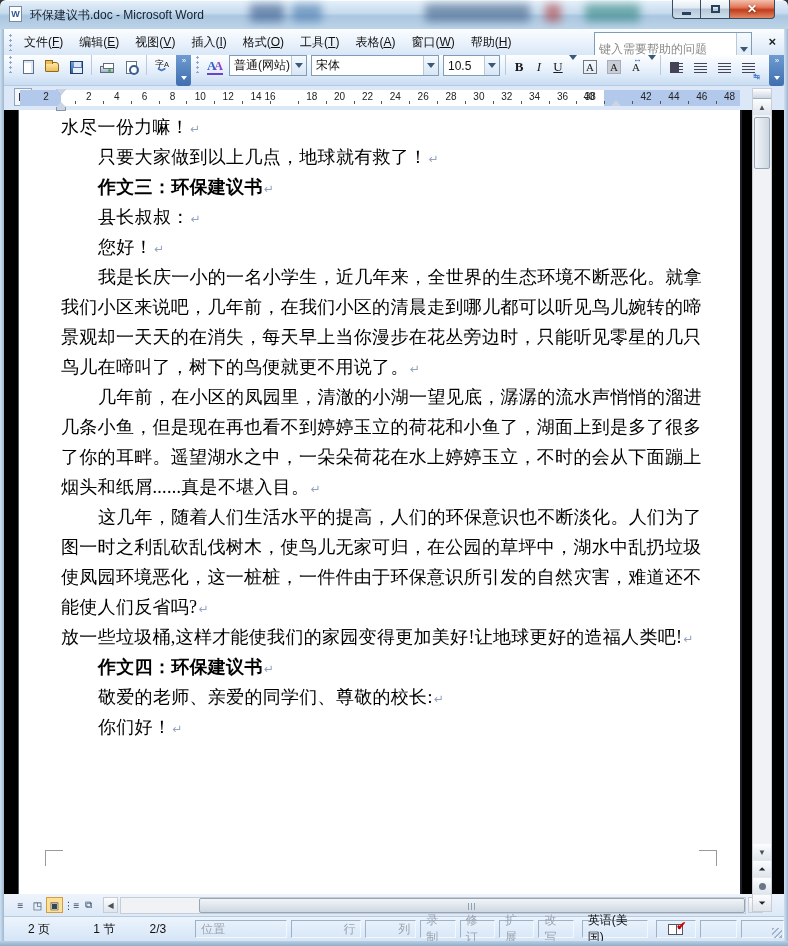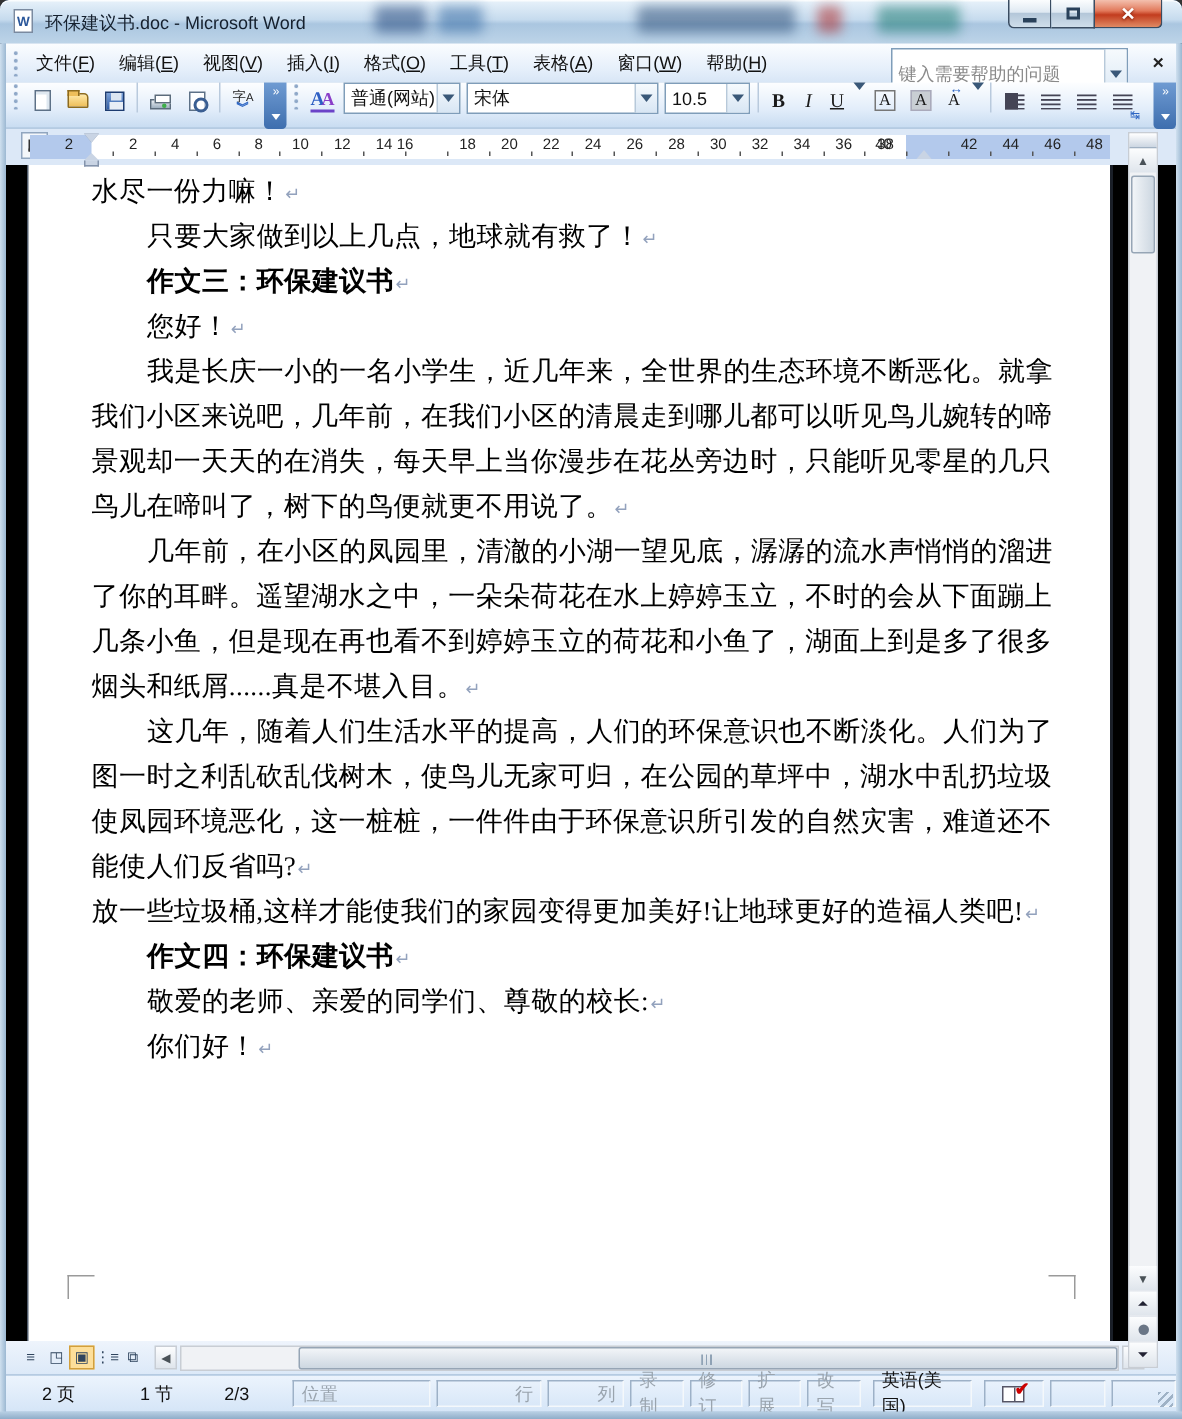--- a/index.html
+++ b/index.html
@@ -374,28 +374,29 @@
         <div class="right-indent"></div>
       </div>
   </div>
 
   <div class="docarea">
     <div class="page">
       <div class="textflow">
           <div class="dl"><span class="t">水尽一份力嘛！</span><span class="pilcrow">↵</span></div>
           <div class="dl ind"><span class="t">只要大家做到以上几点，地球就有救了！</span><span class="pilcrow">↵</span></div>
           <div class="dl b ind"><span class="t">作文三：环保建议书</span><span class="pilcrow">↵</span></div>
+          <div class="dl ind"><span class="t">县长叔叔：</span><span class="pilcrow">↵</span></div>
           <div class="dl ind"><span class="t">您好！</span><span class="pilcrow">↵</span></div>
           <div class="dl ind"><span class="t">我是长庆一小的一名小学生，近几年来，全世界的生态环境不断恶化。就拿</span></div>
           <div class="dl"><span class="t">我们小区来说吧，几年前，在我们小区的清晨走到哪儿都可以听见鸟儿婉转的啼</span></div>
           <div class="dl"><span class="t">景观却一天天的在消失，每天早上当你漫步在花丛旁边时，只能听见零星的几只</span></div>
           <div class="dl"><span class="t">鸟儿在啼叫了，树下的鸟便就更不用说了。</span><span class="pilcrow">↵</span></div>
           <div class="dl ind"><span class="t">几年前，在小区的凤园里，清澈的小湖一望见底，潺潺的流水声悄悄的溜进</span></div>
+          <div class="dl"><span class="t">几条小鱼，但是现在再也看不到婷婷玉立的荷花和小鱼了，湖面上到是多了很多</span></div>
           <div class="dl"><span class="t">了你的耳畔。遥望湖水之中，一朵朵荷花在水上婷婷玉立，不时的会从下面蹦上</span></div>
-          <div class="dl"><span class="t">几条小鱼，但是现在再也看不到婷婷玉立的荷花和小鱼了，湖面上到是多了很多</span></div>
           <div class="dl"><span class="t">烟头和纸屑......真是不堪入目。</span><span class="pilcrow">↵</span></div>
           <div class="dl ind"><span class="t">这几年，随着人们生活水平的提高，人们的环保意识也不断淡化。人们为了</span></div>
           <div class="dl"><span class="t">图一时之利乱砍乱伐树木，使鸟儿无家可归，在公园的草坪中，湖水中乱扔垃圾</span></div>
           <div class="dl"><span class="t">使凤园环境恶化，这一桩桩，一件件由于环保意识所引发的自然灾害，难道还不</span></div>
           <div class="dl"><span class="t">能使人们反省吗?</span><span class="pilcrow">↵</span></div>
           <div class="dl"><span class="t">放一些垃圾桶,这样才能使我们的家园变得更加美好!让地球更好的造福人类吧!</span><span class="pilcrow">↵</span></div>
           <div class="dl b ind"><span class="t">作文四：环保建议书</span><span class="pilcrow">↵</span></div>
           <div class="dl ind"><span class="t">敬爱的老师、亲爱的同学们、尊敬的校长:</span><span class="pilcrow">↵</span></div>
           <div class="dl ind"><span class="t">你们好！</span><span class="pilcrow">↵</span></div>
         </div>

